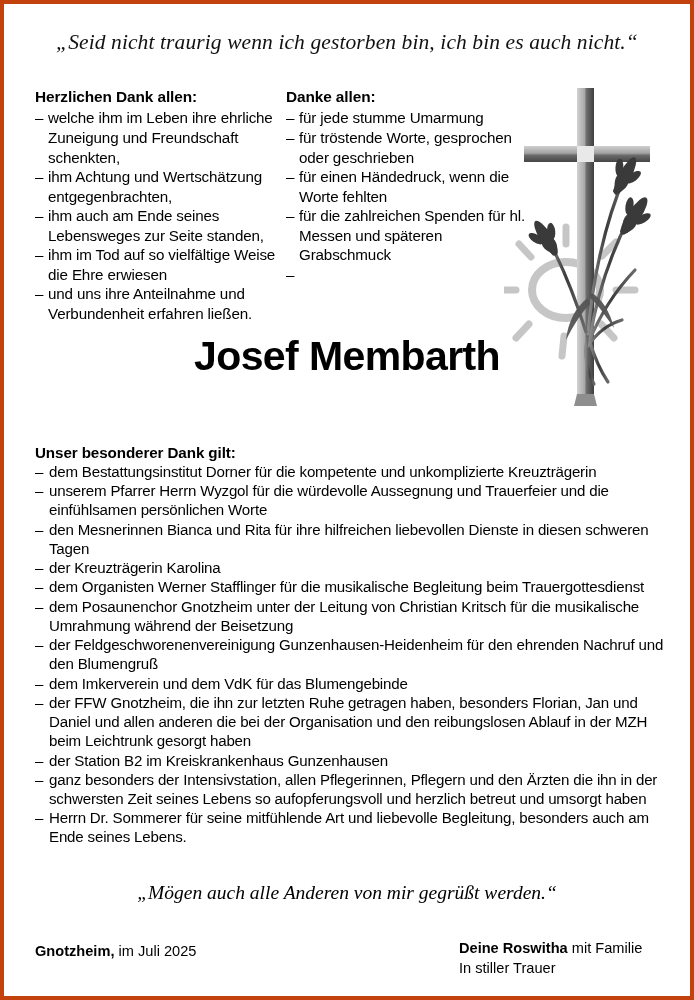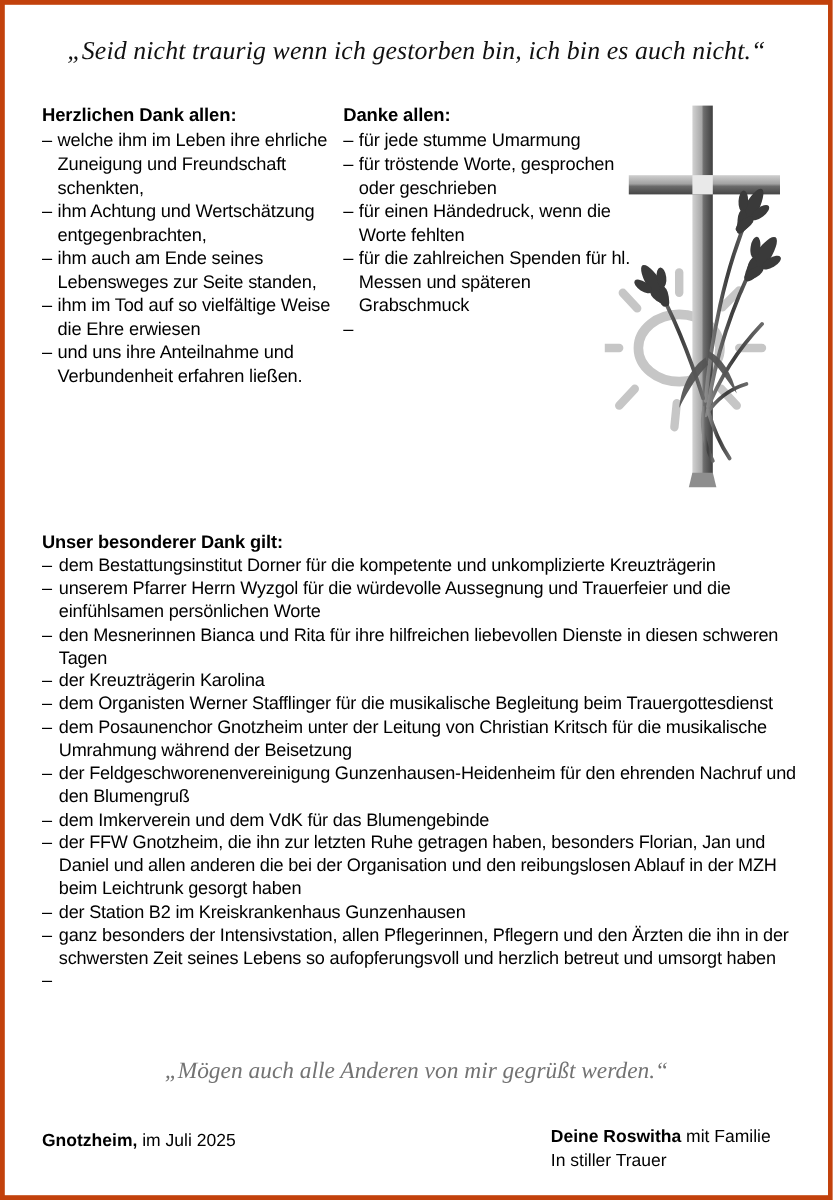--- a/index.html
+++ b/index.html
@@ -145,21 +145,21 @@
 
   
   .closing-quote {
     position: absolute;
     left: 0; right: 0;
     top: 878px;
     text-align: center;
     font-family: "Liberation Serif", "DejaVu Serif", serif;
     font-style: italic;
     font-size: 19.5px;
-    color: #737373;
+    color: #000000;
     white-space: nowrap;
   }
   .closing-sign {
     position: absolute;
     left: 0; right: 0;
     top: 900px;
     text-align: center;
     font-size: 13.4px;
     font-weight: bold;
   }
@@ -296,36 +296,37 @@
           </g>
         </g>
 
         <g fill="#555555" opacity="0.95">
           <path d="M84 214 C 72 222, 64 238, 62 256 C 70 240, 78 228, 86 220 Z"></path>
           <path d="M86 208 C 98 214, 106 228, 110 244 C 100 230, 92 218, 86 214 Z"></path>
         </g>
       </svg>
     </div>
 
+    <div class="name">Josef Membarth</div>
 
     <div class="main-thanks">
       <h3>Unser besonderer Dank gilt:</h3>
       <ul class="main-list">
         <li><span class="dash">–</span><span>dem Bestattungsinstitut Dorner für die kompetente und unkomplizierte Kreuzträgerin</span></li>
         <li><span class="dash">–</span><span>unserem Pfarrer Herrn Wyzgol für die würdevolle Aussegnung und Trauerfeier und die einfühlsamen persönlichen Worte</span></li>
         <li><span class="dash">–</span><span>den Mesnerinnen Bianca und Rita für ihre hilfreichen liebevollen Dienste in diesen schweren Tagen</span></li>
         <li><span class="dash">–</span><span>der Kreuzträgerin Karolina</span></li>
         <li><span class="dash">–</span><span>dem Organisten Werner Stafflinger für die musikalische Begleitung beim Trauergottesdienst</span></li>
         <li><span class="dash">–</span><span>dem Posaunenchor Gnotzheim unter der Leitung von Christian Kritsch für die musikalische Umrahmung während der Beisetzung</span></li>
         <li><span class="dash">–</span><span>der Feldgeschworenenvereinigung Gunzenhausen-Heidenheim für den ehrenden Nachruf und den Blumengruß</span></li>
         <li><span class="dash">–</span><span>dem Imkerverein und dem VdK für das Blumengebinde</span></li>
         <li><span class="dash">–</span><span>der FFW Gnotzheim, die ihn zur letzten Ruhe getragen haben, besonders Florian, Jan und Daniel und allen anderen die bei der Organisation und den reibungslosen Ablauf in der MZH beim Leichtrunk gesorgt haben</span></li>
         <li><span class="dash">–</span><span>der Station B2 im Kreiskrankenhaus Gunzenhausen</span></li>
         <li><span class="dash">–</span><span>ganz besonders der Intensivstation, allen Pflegerinnen, Pflegern und den Ärzten die ihn in der schwersten Zeit seines Lebens so aufopferungsvoll und herzlich betreut und umsorgt haben</span></li>
-        <li><span class="dash">–</span></li>
+        <li><span class="dash">–</span><span>Herrn Dr. Sommerer für seine mitfühlende Art und liebevolle Begleitung, besonders auch am Ende seines Lebens.</span></li>
       </ul>
     </div>
 
     <div class="closing-quote">„Mögen auch alle Anderen von mir gegrüßt werden.“</div>
 
     <div class="footer">
       <div class="footer-left">
         <span class="b">Gnotzheim,</span><span> im Juli 2025</span>
       </div>
       <div class="footer-right">

